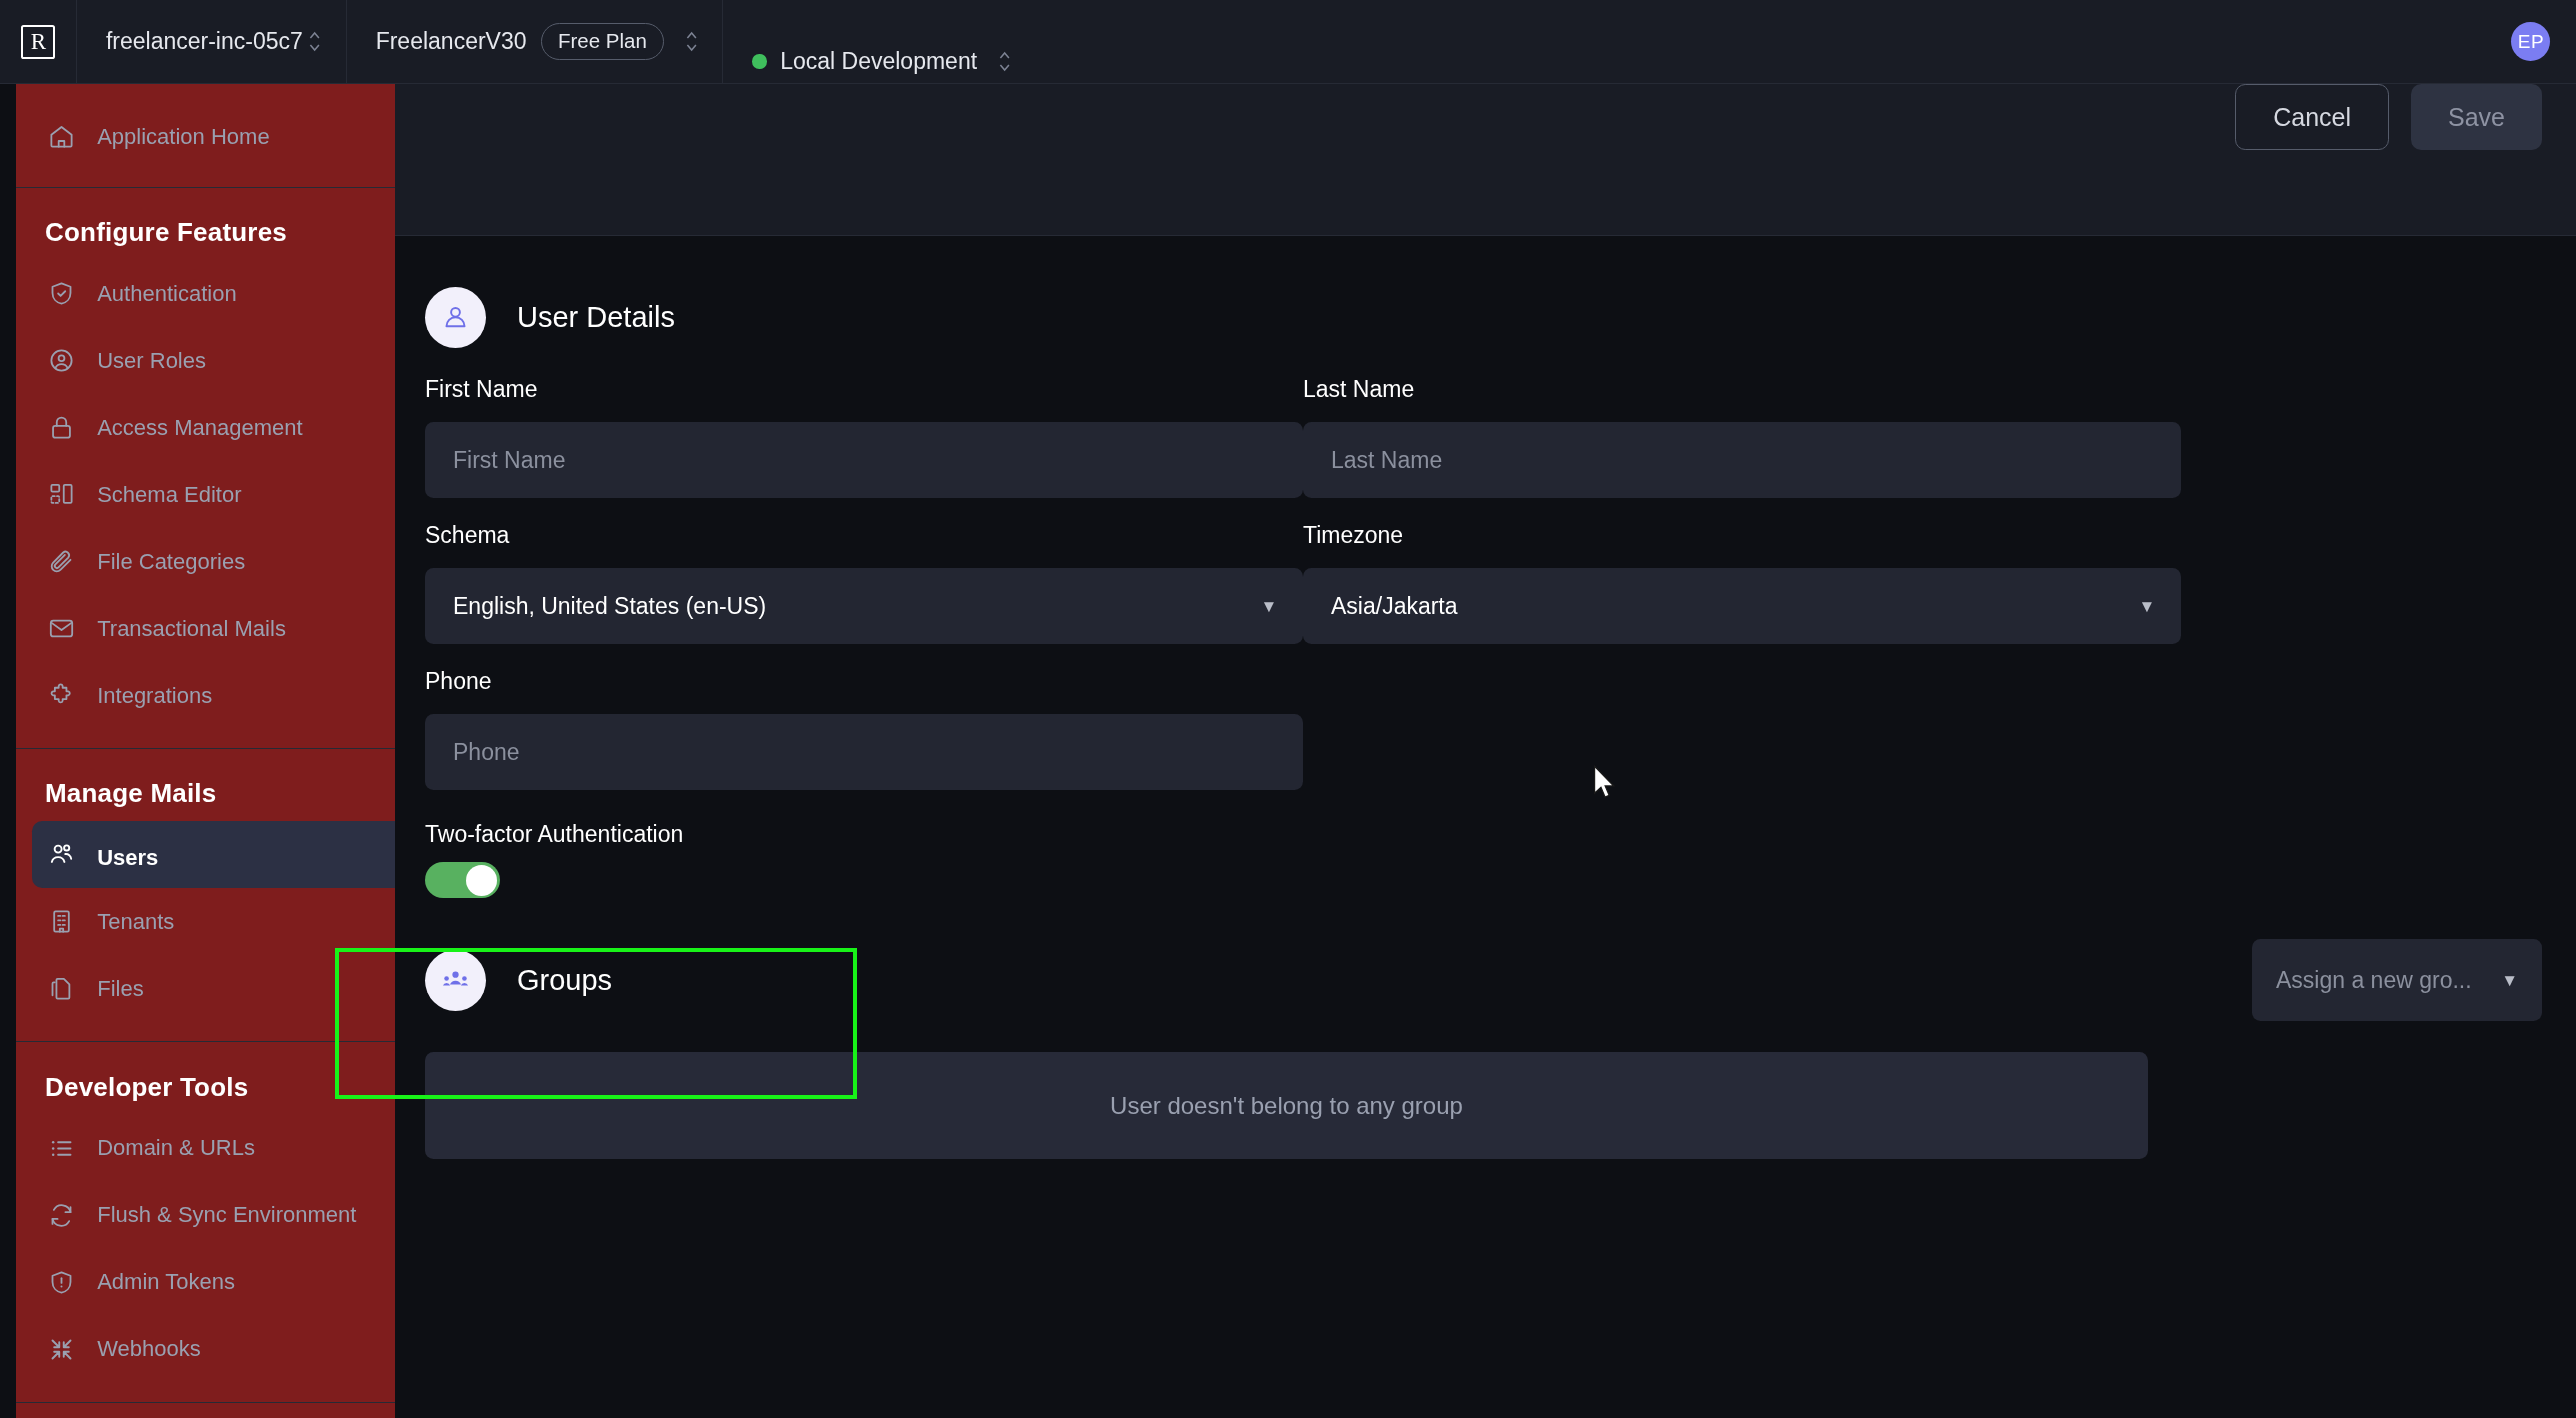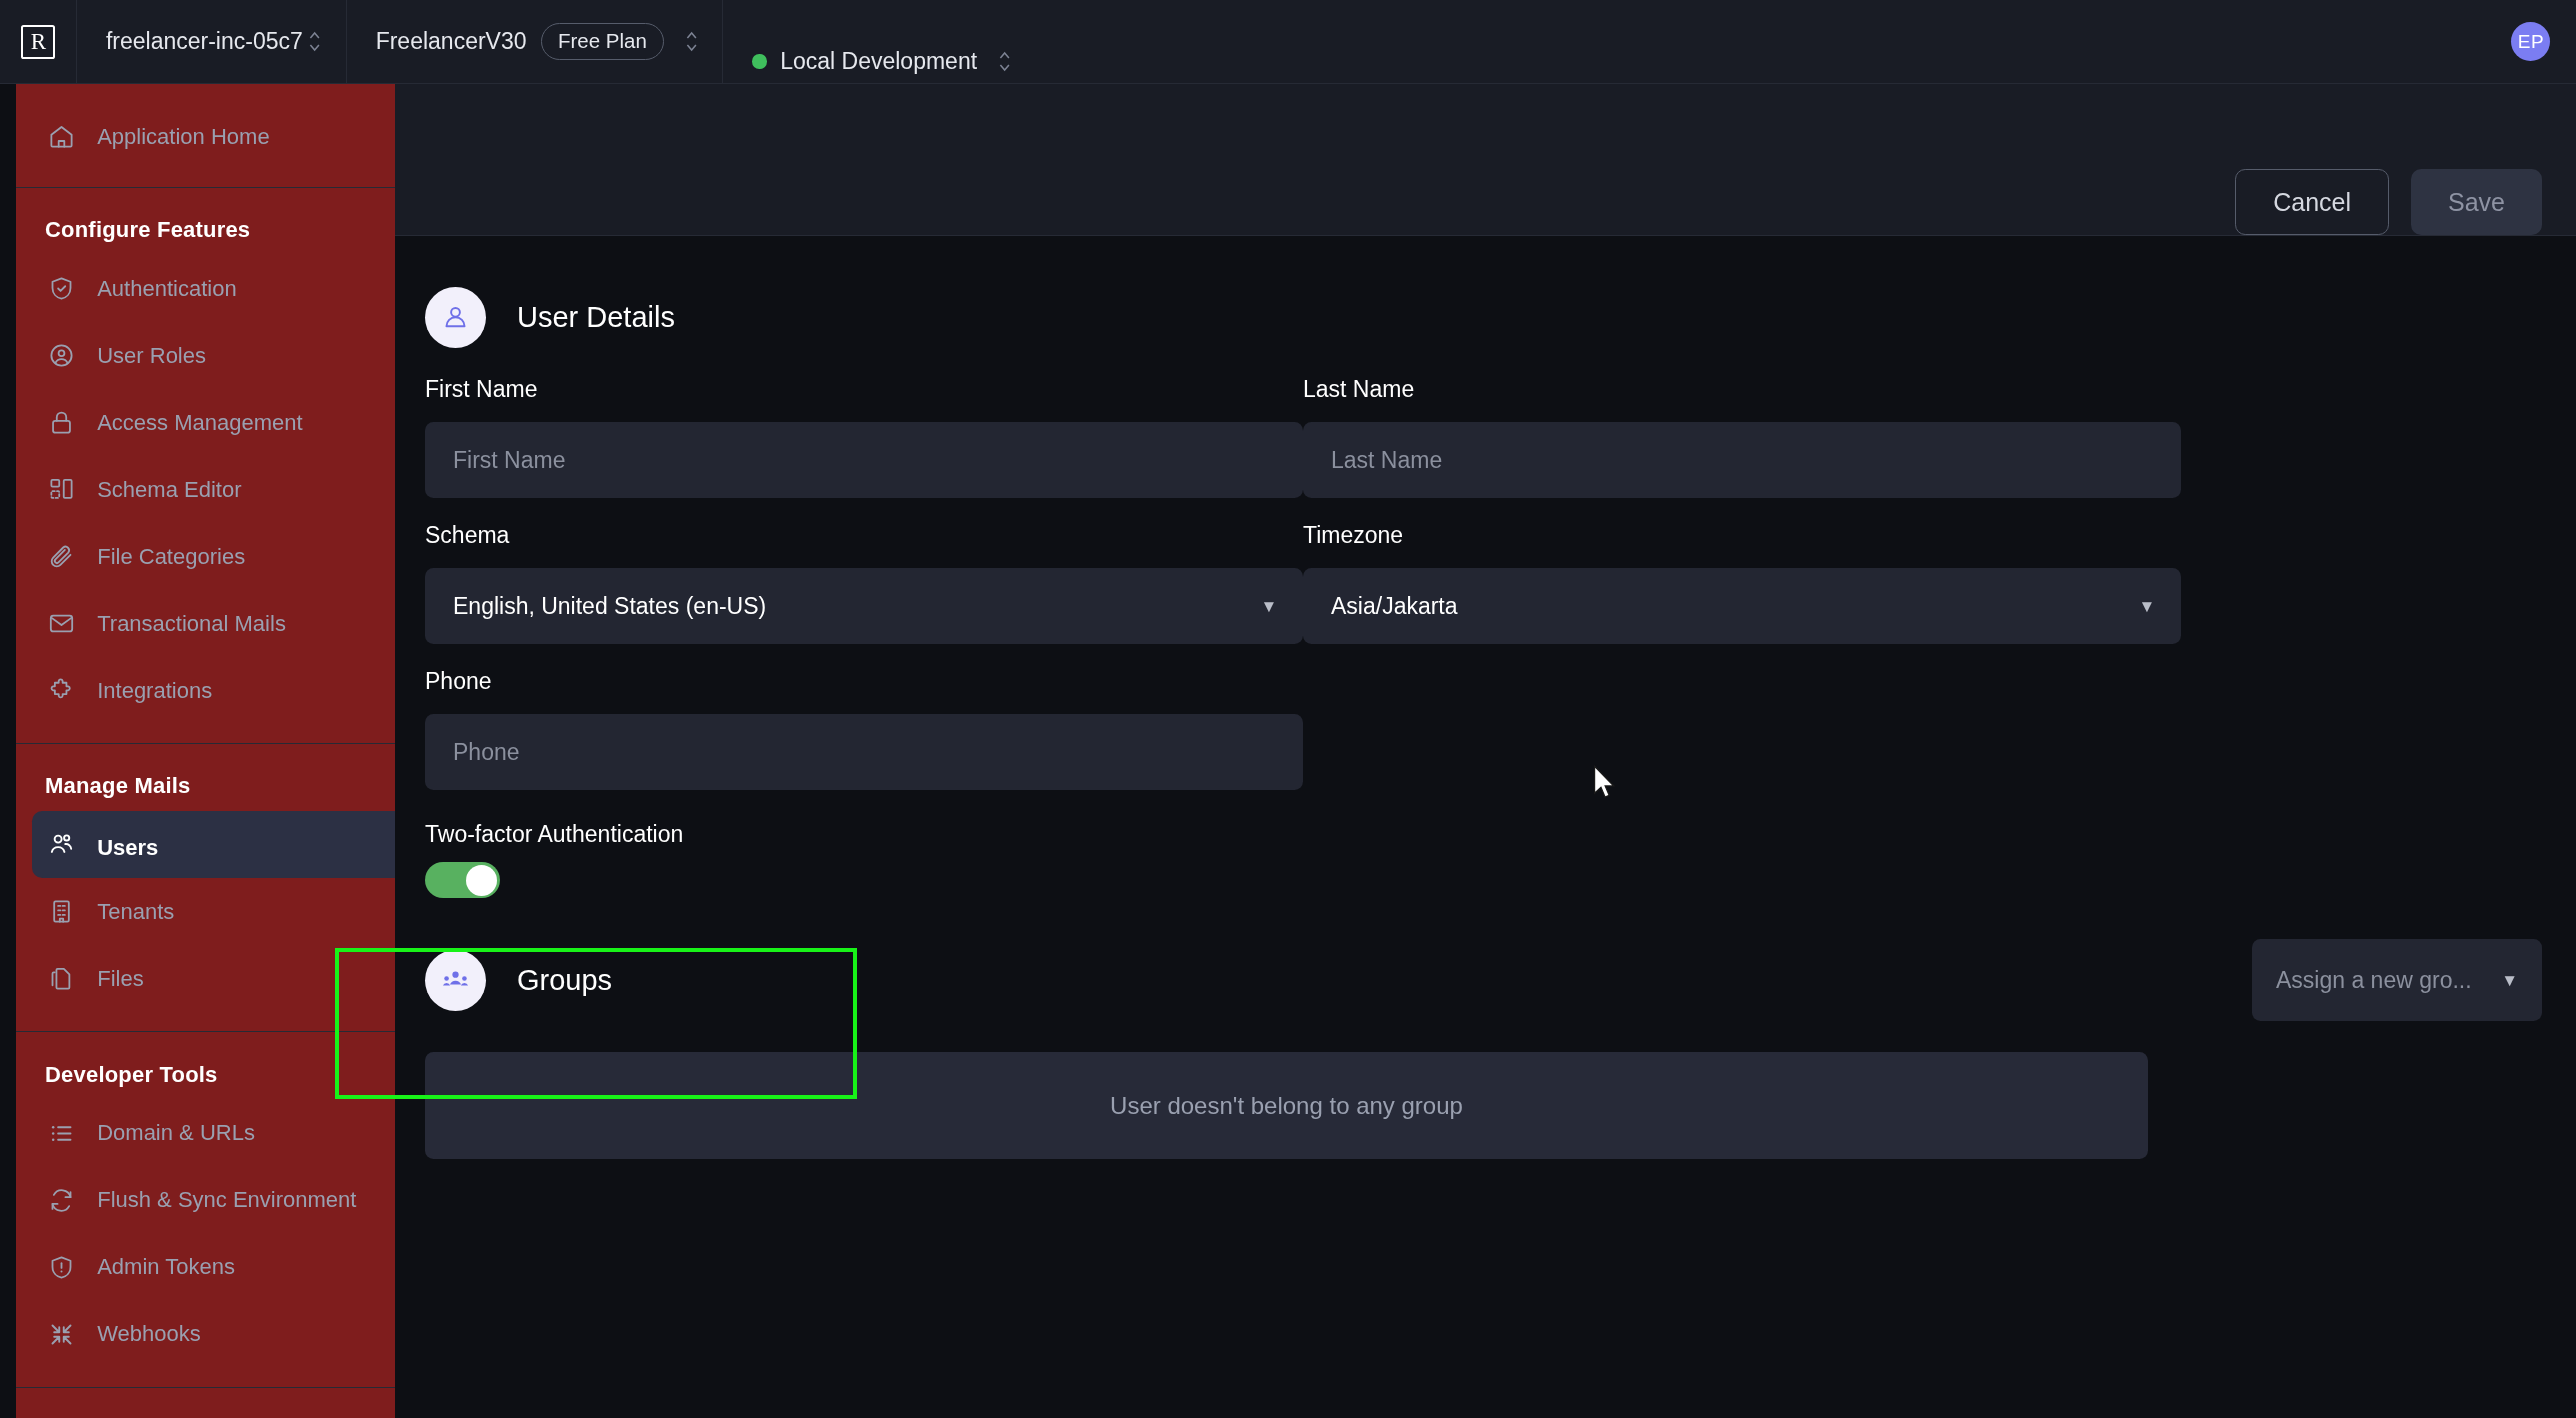--- a/index.html
+++ b/index.html
@@ -60,21 +60,21 @@
   .sidebar {
     position: absolute; top: 84px; left: 16px;
     width: 439px; height: 1335px;
     background: #7f1d1d;
     border-right: 0.9px solid #262a35;
     overflow: hidden;
   }
   .side-sec { border-bottom: 0.9px solid #262a35; padding: 10.2px 0 19px; }
   .side-sec.first { padding: 19px 0 17px; }
   .side-title {
-    color: #ffffff; font-size: 22px; font-weight: bold;
+    color: #ffffff; font-size: 26px; font-weight: bold;
     padding: 19px 0 12px 29px; letter-spacing: 0.2px;
   }
   .nav-item {
     display: flex; align-items: center;
     height: 67px; margin: 0 16px; padding-left: 13.6px;
     border-radius: 10.2px; cursor: pointer;
   }
   .nav-item .ico {
     width: 32px; height: 32px; flex: 0 0 32px;
     display: flex; align-items: center; justify-content: center;
@@ -87,21 +87,21 @@
 
   
   .main {
     position: absolute; top: 84px; left: 395px;
     width: 2181px; height: 1335px;
     background: #0d0f14;
   }
   .toolbar {
     position: relative; height: 152px;
     background: #191c25; border-bottom: 0.9px solid #262a35;
-    display: flex; align-items: flex-end; justify-content: flex-end;
+    display: flex; align-items: flex-start; justify-content: flex-end;
     padding-right: 34px; gap: 22px;
   }
   .btn {
     font-size: 25px; border-radius: 10.2px; cursor: pointer;
     padding: 0 37px; height: 66px;
     display: flex; align-items: center; justify-content: center;
   }
   .btn-cancel { background: transparent; border: 0.9px solid #565c6b; color: #d5d8e0; }
   .btn-save { background: #2e3342; border: none; color: #8e93a3; }
 

